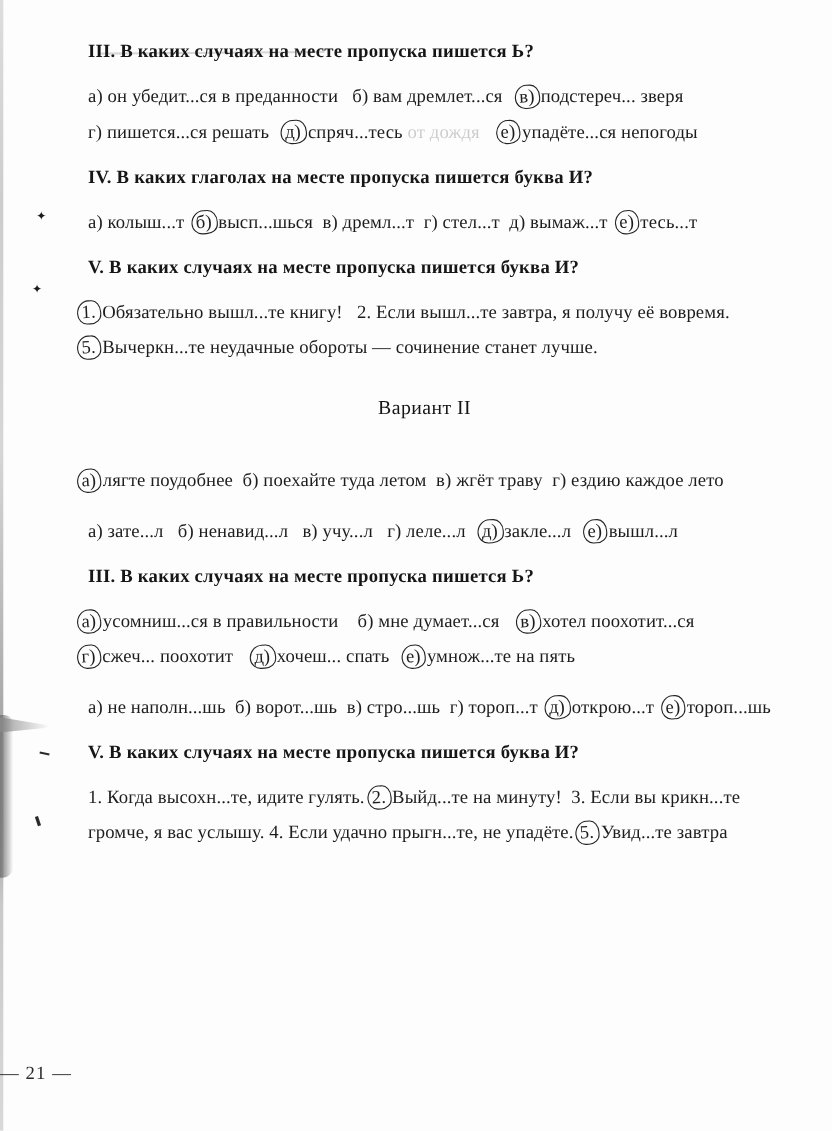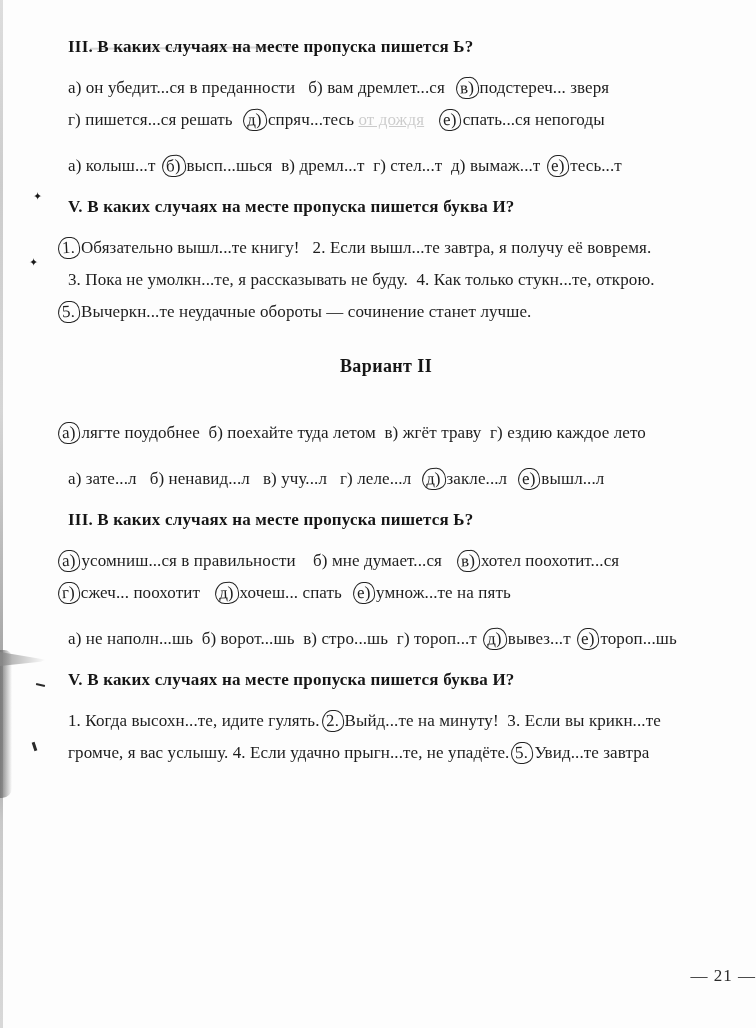--- a/index.html
+++ b/index.html
@@ -15,68 +15,67 @@
     font-family: "Liberation Serif", serif;
     color: #1d1d1d;
   }
   .page-content {
     position: absolute;
     top: 36px;
     left: 68px;
     width: 636px;
   }
   section {
-    margin: 0 0 14px 0;
+    margin: 0 0 14px 12px;
   }
   h2 {
     font-size: 17px;
     font-weight: bold;
     line-height: 22px;
     margin: 0 0 14px 0;
     letter-spacing: 0.2px;
     color: #161616;
   }
   p.line {
     font-size: 17px;
     line-height: 32px;
     margin: 0;
     white-space: pre;
     letter-spacing: 0.1px;
   }
   .variant-heading {
     font-size: 18px;
-    font-weight: bold;
+    font-weight: normal;
     text-align: center;
     margin: 28px 0 40px 0;
     letter-spacing: 0.4px;
     color: #161616;
   }
   .circled {
     display: inline-block;
     border: 1.7px solid #222;
     border-radius: 55% 45% 52% 48% / 62% 58% 45% 52%;
     padding: 0 4px 1px 3px;
     line-height: 19px;
     transform: rotate(-3deg);
     margin: 0 1px 0 2px;
   }
   .circled.at-start {
     margin-left: -10px;
   }
   .faded {
     opacity: 0.22;
     filter: blur(0.4px);
-    text-decoration: underline;
   }
   .page-number {
     position: absolute;
     top: 966px;
     left: 0;
     width: 100%;
-    text-align: right;
+    text-align: left;
     font-size: 17px;
     letter-spacing: 1px;
     color: #2a2a2a;
   }
   
   .edge-strip {
     position: absolute;
     left: 0; top: 0;
     width: 3px; height: 1028px;
     background: linear-gradient(to bottom,
@@ -127,45 +126,45 @@
 <div class="smudge-line"></div>
 <span class="ink-speck" style="left:33px; top:192px;">✦</span>
 <span class="ink-speck" style="left:29px; top:258px;">✦</span>
 <div class="tiny-dash" style="left:36px; top:684px; width:9px; height:2px; transform:rotate(12deg);"></div>
 <div class="tiny-dash" style="left:33px; top:742px; width:3px; height:9px; transform:rotate(-18deg);"></div>
 
 <main class="page-content">
     <section>
       <h2>III. В каких случаях на месте пропуска пишется Ь?</h2>
       <p class="line"><span>а) он убедит...ся в преданности   б) вам дремлет...ся  </span><span class="circled">в)</span><span>подстереч... зверя</span></p>
-      <p class="line"><span>г) пишется...ся решать  </span><span class="circled">д)</span><span>спряч...тесь </span><span class="faded">от дождя</span><span>   </span><span class="circled">е)</span><span>спать...ся непогоды</span></p>
+      <p class="line"><span>г) пишется...ся решать  </span><span class="circled">д)</span><span>спряч...тесь </span><span class="faded">от дождя</span><span>   </span><span class="circled">е)</span><span>упадёте...ся непогоды</span></p>
     </section>
     <section>
+      <h2>IV. В каких глаголах на месте пропуска пишется буква И?</h2>
       <p class="line"><span>а) колыш...т </span><span class="circled">б)</span><span>высп...шься  в) дремл...т  г) стел...т  д) вымаж...т </span><span class="circled">е)</span><span>тесь...т</span></p>
     </section>
     <section>
       <h2>V. В каких случаях на месте пропуска пишется буква И?</h2>
       <p class="line"><span class="circled at-start">1.</span><span>Обязательно вышл...те книгу!   2. Если вышл...те завтра, я получу её вовремя.</span></p>
-      <p class="line"><span>3. Пока не умолкн...те, я рассказывать не буду.  4. Как только стукн...те, открою.</span></p>
       <p class="line"><span class="circled at-start">5.</span><span>Вычеркн...те неудачные обороты — сочинение станет лучше.</span></p>
     </section>
     <div class="variant-heading">Вариант II</div>
     <section>
       <p class="line"><span class="circled at-start">а)</span><span>лягте поудобнее  б) поехайте туда летом  в) жгёт траву  г) ездию каждое лето</span></p>
     </section>
     <section>
       <p class="line"><span>а) зате...л   б) ненавид...л   в) учу...л   г) леле...л  </span><span class="circled">д)</span><span>закле...л  </span><span class="circled">е)</span><span>вышл...л</span></p>
     </section>
     <section>
       <h2>III. В каких случаях на месте пропуска пишется Ь?</h2>
       <p class="line"><span class="circled at-start">а)</span><span>усомниш...ся в правильности    б) мне думает...ся   </span><span class="circled">в)</span><span>хотел поохотит...ся</span></p>
       <p class="line"><span class="circled at-start">г)</span><span>сжеч... поохотит   </span><span class="circled">д)</span><span>хочеш... спать  </span><span class="circled">е)</span><span>умнож...те на пять</span></p>
     </section>
     <section>
-      <p class="line"><span>а) не наполн...шь  б) ворот...шь  в) стро...шь  г) тороп...т </span><span class="circled">д)</span><span>вывез...т </span><span class="circled">е)</span><span>тороп...шь</span></p>
+      <p class="line"><span>а) не наполн...шь  б) ворот...шь  в) стро...шь  г) тороп...т </span><span class="circled">д)</span><span>открою...т </span><span class="circled">е)</span><span>тороп...шь</span></p>
     </section>
     <section>
       <h2>V. В каких случаях на месте пропуска пишется буква И?</h2>
       <p class="line"><span>1. Когда высохн...те, идите гулять.</span><span class="circled">2.</span><span>Выйд...те на минуту!  3. Если вы крикн...те</span></p>
       <p class="line"><span>громче, я вас услышу. 4. Если удачно прыгн...те, не упадёте.</span><span class="circled">5.</span><span>Увид...те завтра</span></p>
     </section>
   </main>
 
 <div class="page-number">— 21 —</div>
 

